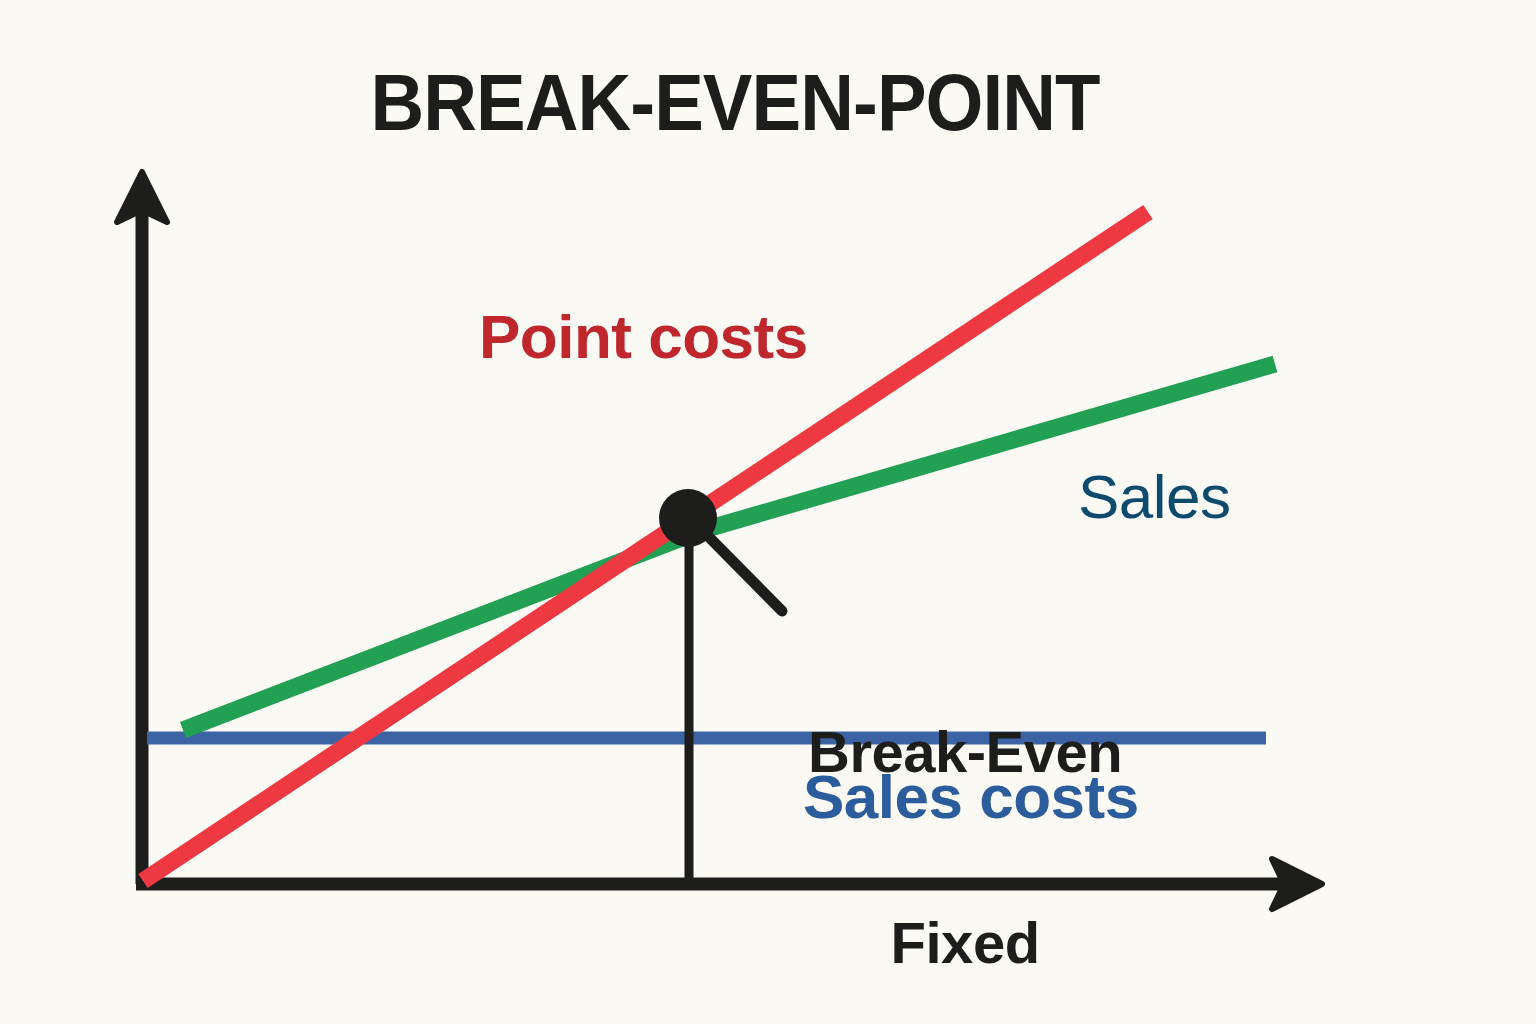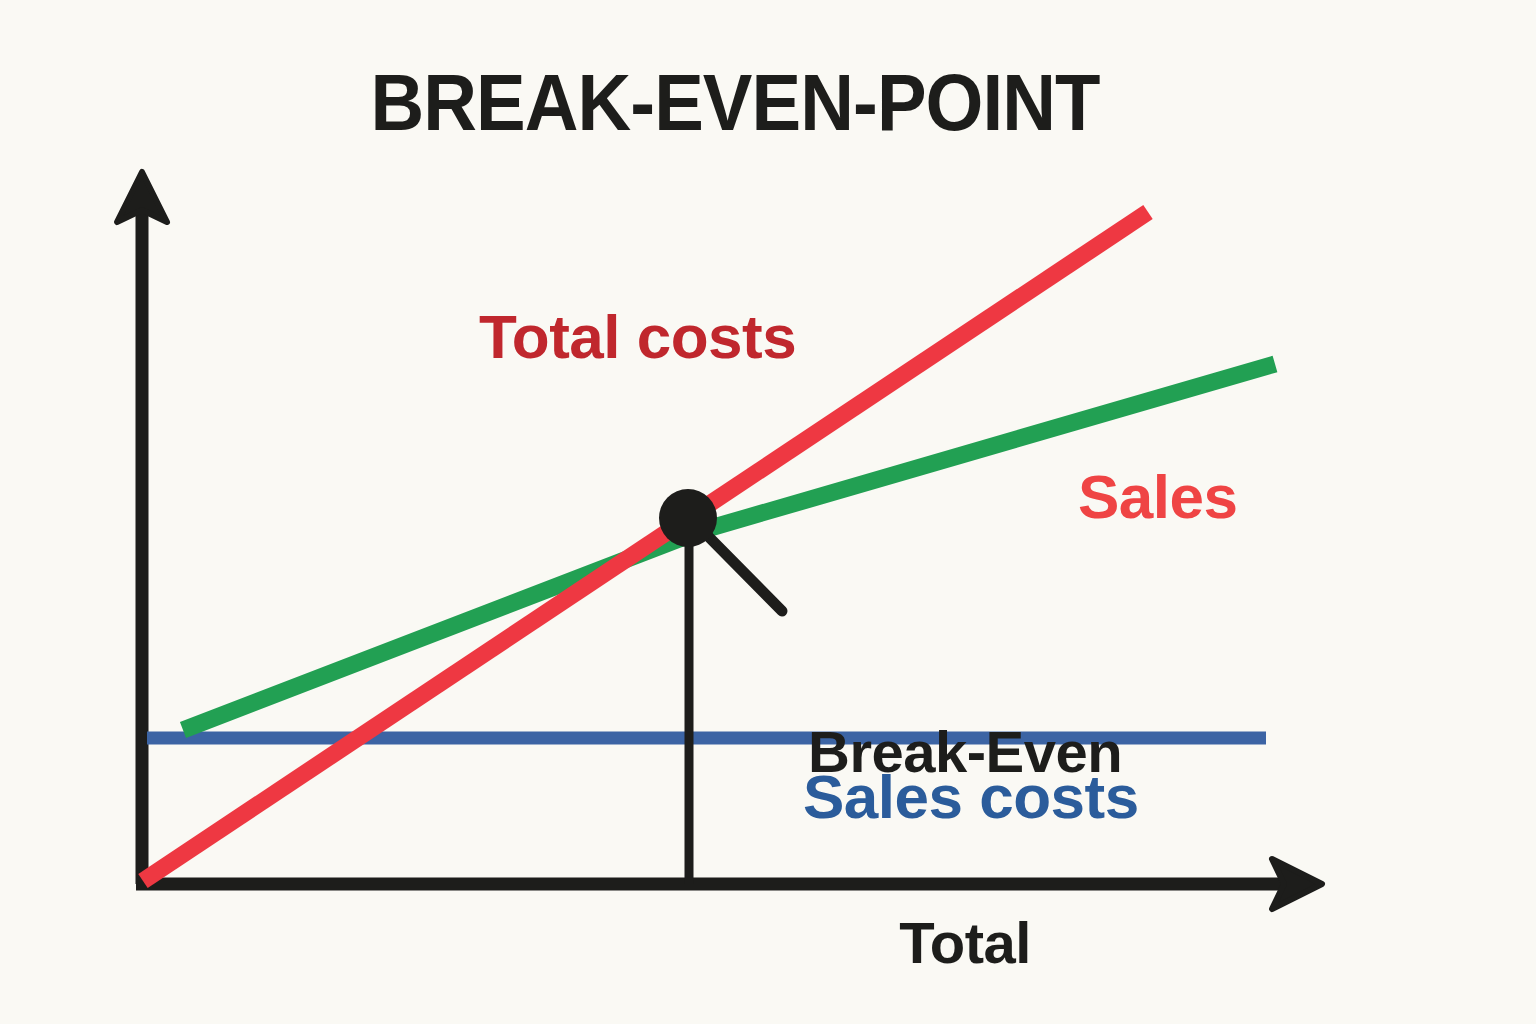--- a/index.html
+++ b/index.html
@@ -51,22 +51,22 @@
     top: 305px;
     font-size: 62px;
     font-weight: bold;
     color: #c0272d;
     letter-spacing: -0.5px;
   }
   #label-sales {
     left: 1078px;
     top: 465px;
     font-size: 62px;
-    font-weight: bold;
-    color: #ef4444;
+    font-weight: normal;
+    color: #0c4a6e;
     letter-spacing: -0.5px;
   }
   #label-fixed-costs {
     left: 803px;
     top: 765px;
     font-size: 62px;
     font-weight: bold;
     color: #2b5c9b;
     letter-spacing: -0.5px;
   }
@@ -109,24 +109,24 @@
 
     <line x1="689" y1="518" x2="689" y2="884" stroke="#1d1d1b" stroke-width="9" stroke-linecap="butt"></line>
 
     <line x1="700" y1="528" x2="782" y2="611" stroke="#1d1d1b" stroke-width="11" stroke-linecap="round"></line>
 
     <circle cx="688" cy="518" r="29" fill="#1d1d1b"></circle>
   </svg>
 
   <div class="txt" id="chart-title">BREAK-EVEN-POINT</div>
 
-  <div class="txt" id="label-total-costs">Total costs</div>
+  <div class="txt" id="label-total-costs">Point costs</div>
 
   <div class="txt" id="label-sales">Sales</div>
 
   <div class="txt" id="label-fixed-costs">Sales costs</div>
 
   <div class="txt" id="label-break-even-point">
     <span>Break-Even</span>
-    <span>Total</span>
+    <span>Fixed</span>
   </div>
 
 </div>
 
 </body></html>

